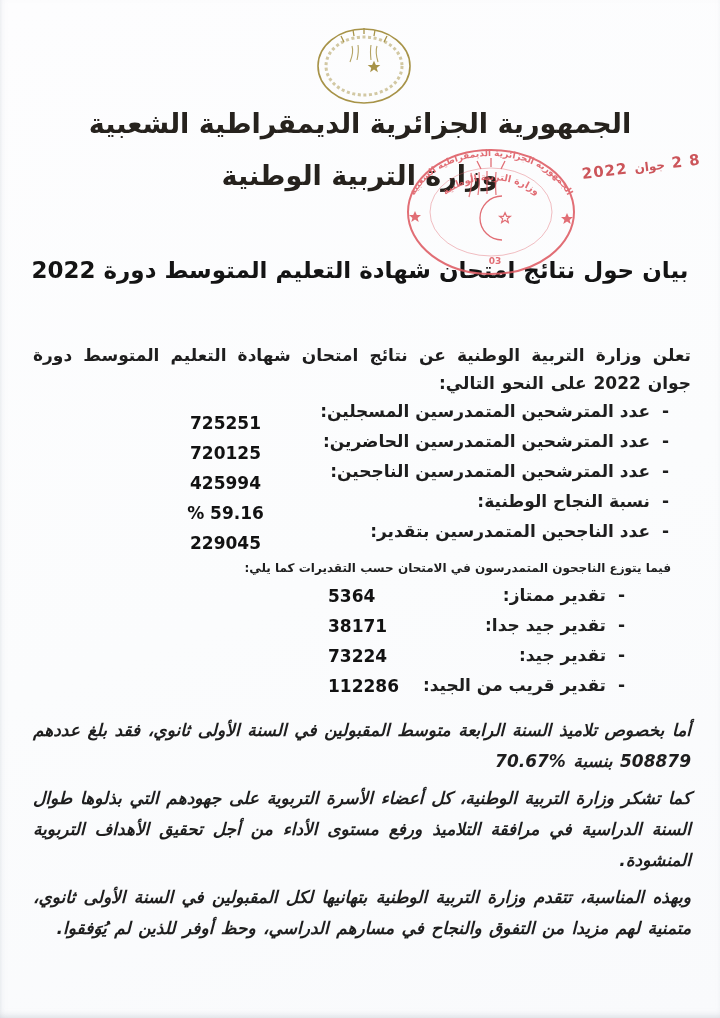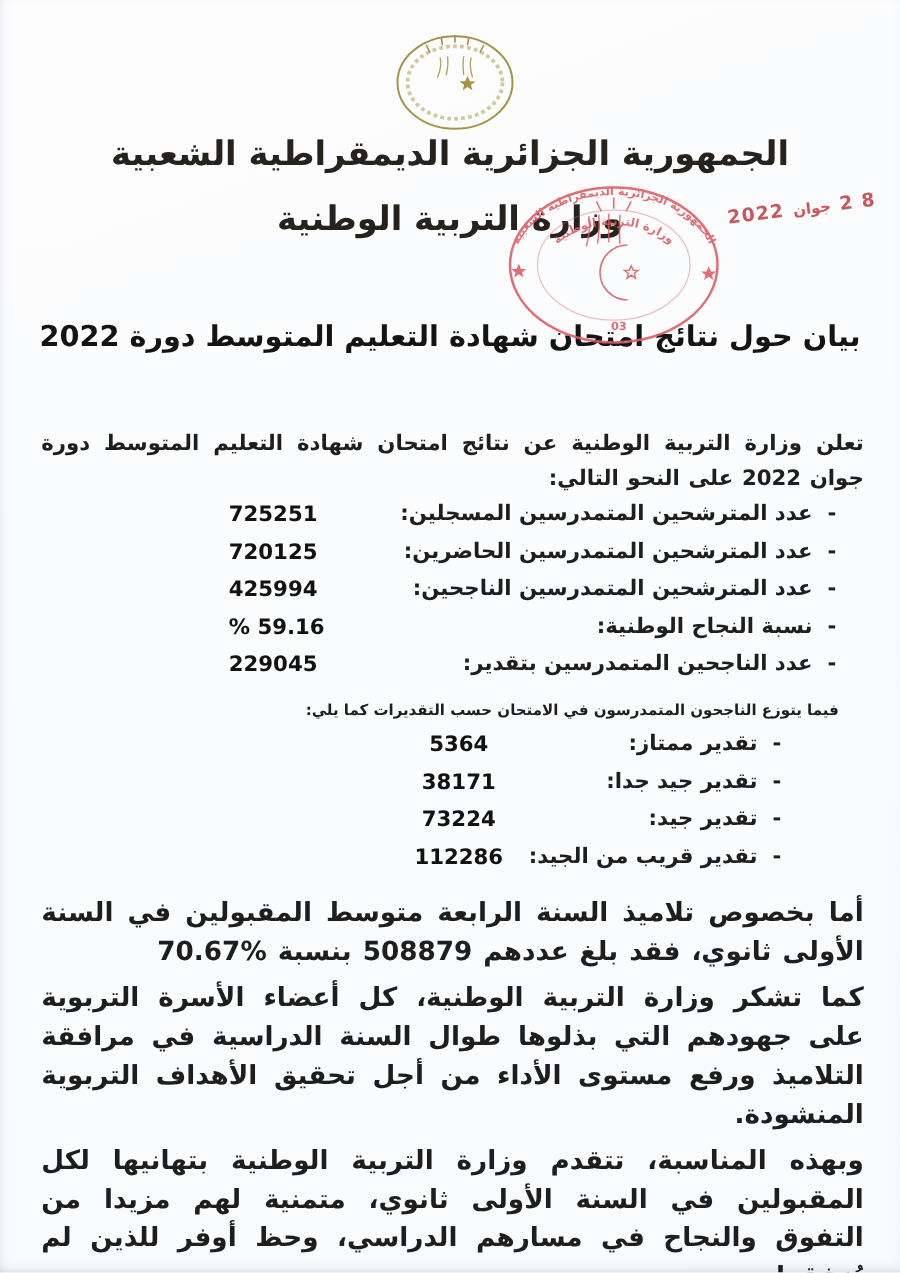--- a/index.html
+++ b/index.html
@@ -29,25 +29,25 @@
   .date-stamp .day{direction:ltr;}
   
   .doc-title{position:absolute;top:257px;left:0;width:720px;text-align:center;
     font-size:23px;font-weight:bold;color:#141414;z-index:1;direction:rtl;}
   
   .content{position:absolute;left:33px;top:325px;width:658px;direction:rtl;
     color:#1e1e1e;font-weight:bold;z-index:1;}
   .intro{font-size:17px;line-height:28px;margin:16px 0 4px 0;text-align:justify;word-spacing:1px;}
   .stats{margin-top:4px;}
   .stat-row{position:relative;height:30px;font-size:17px;padding-right:22px;}
-  .stat-value{position:absolute;left:150px;top:1px;width:85px;text-align:left;direction:rtl;color:#121212;}
+  .stat-value{position:absolute;left:150px;top:12px;width:85px;text-align:center;direction:rtl;color:#121212;}
   .grades-intro{font-size:12px;line-height:26px;margin:4px 0 4px 0;padding-right:20px;}
   .grade-row{position:relative;height:30px;font-size:17px;padding-right:66px;}
-  .grade-value{position:absolute;left:295px;top:1px;width:78px;text-align:center;direction:rtl;color:#121212;}
-  .para{font-size:21px;line-height:31px;text-align:justify;word-spacing:1.5px;margin:6px 0 0 0;}
+  .grade-value{position:absolute;left:295px;top:1px;width:78px;text-align:left;direction:rtl;color:#121212;}
+  .para{font-size:17px;line-height:31px;text-align:justify;word-spacing:1.5px;margin:6px 0 0 0;font-style:italic;}
   .para-first{margin-top:10px;}
   .dash{margin-left:6px;}
 </style>
 </head>
 <body>
 
 <div class="page">
 
   <div class="emblem">
     <svg viewBox="0 0 100 88" width="100" height="88">

